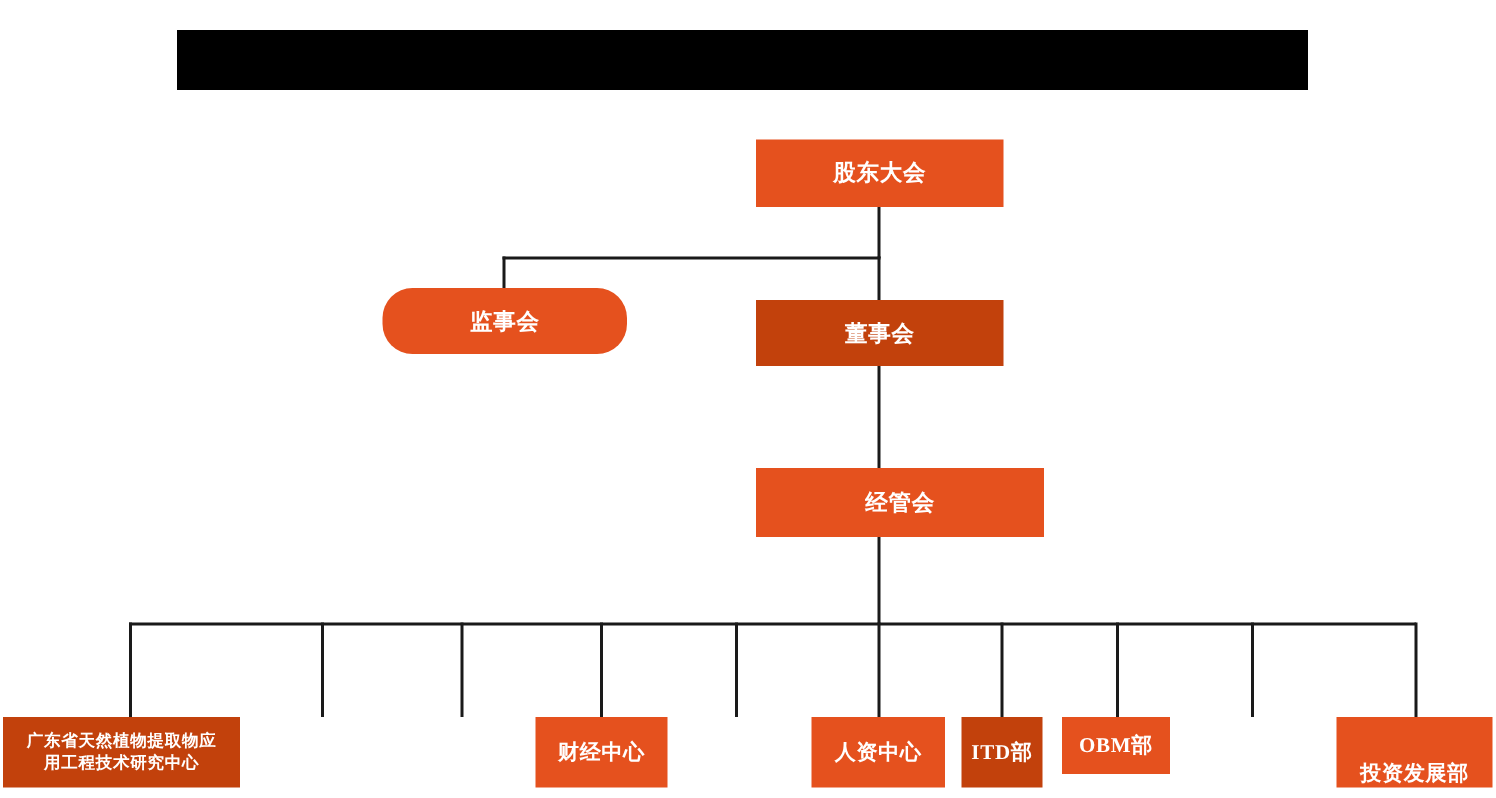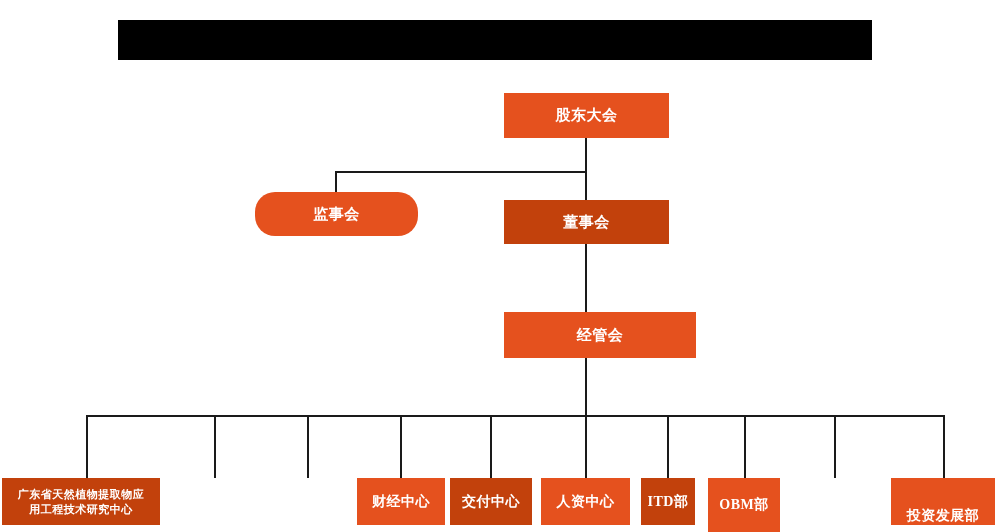--- a/index.html
+++ b/index.html
@@ -114,33 +114,30 @@
       <span>用工程技术研究中心</span>
     </span>
   </div>
 
 
 
   <div class="node primary n-leaf" style="left:357px; top:478px; width:88px; height:47px;">
     <span class="label">财经中心</span>
   </div>
 
-  <div class="node secondary n-leaf" style="left:450px; top:478px; width:82px; height:47px;">
-    <span class="label">交付中心</span>
-  </div>
 
   <div class="node secondary n-leaf" style="left:641px; top:478px; width:54px; height:47px;">
     <span class="label">ITD部</span>
   </div>
 
   <div class="node primary n-leaf" style="left:541px; top:478px; width:89px; height:47px;">
     <span class="label">人资中心</span>
   </div>
 
-  <div class="node primary n-leaf" style="left:708px; top:478px; width:72px; height:54px;">
+  <div class="node primary n-leaf" style="left:708px; top:478px; width:72px; height:38px;">
     <span class="label">OBM部</span>
   </div>
 
 
   <div class="node primary n-leaf" style="left:891px; top:478px; width:104px; height:47px;align-items:flex-end;">
     <span class="label">投资发展部</span>
   </div>
 
 </div>
 

